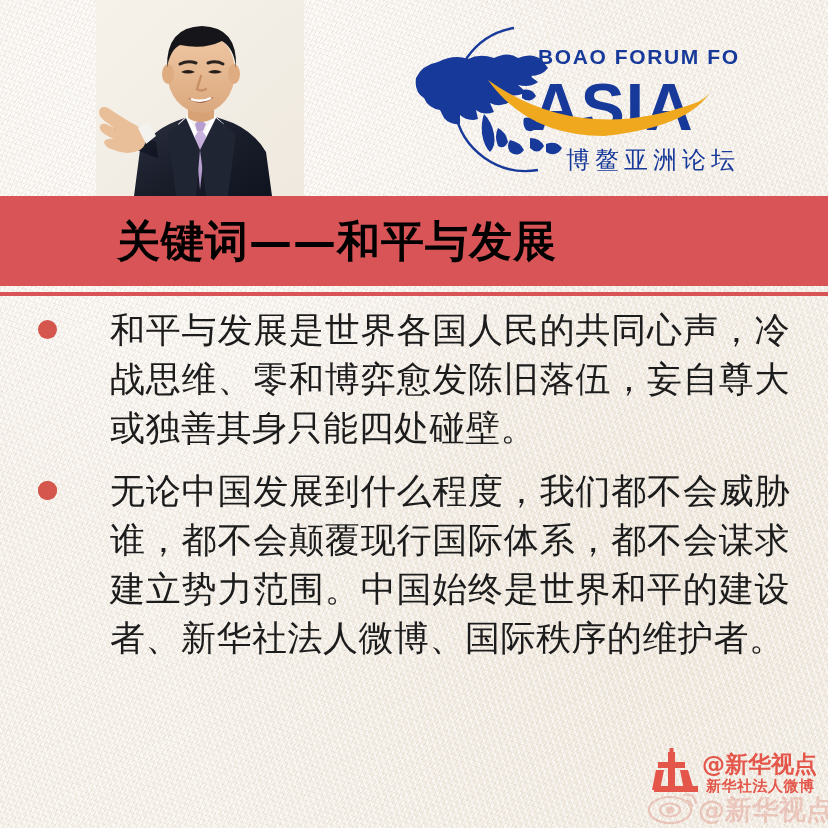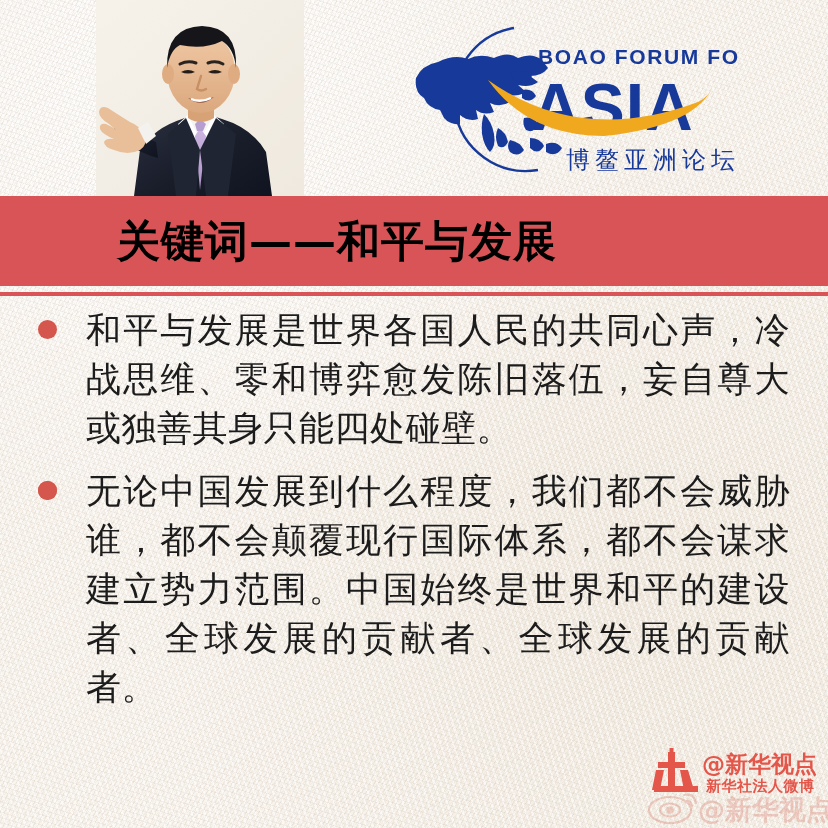--- a/index.html
+++ b/index.html
@@ -56,21 +56,21 @@
     background:#d85457;z-index:2;
   }
 
   
   #body{
     position:absolute;left:0;top:306px;width:828px;z-index:2;
   }
   .para{
     position:relative;
     margin:0 0 14px 0;
-    padding:0 38px 0 86px;
+    padding:0 38px 0 110px;
   }
   .bullet{
     position:absolute;left:38px;top:14px;
     width:19px;height:19px;border-radius:50%;
     background:#d4564c;
   }
   .ptext{
     display:block;
     font-family:"DejaVu Serif","Liberation Serif",serif;
     font-size:35px;
@@ -207,21 +207,21 @@
       <span class="bullet"></span>
       <span class="ptext">和平与发展是世界各国人民的共同心声，冷战思维、零和博弈愈发陈旧落伍，妄自尊大或独善其身只能四处碰壁。</span>
     </div>
 
     <div class="para">
       <span class="bullet"></span>
     </div>
 
     <div class="para">
       <span class="bullet"></span>
-      <span class="ptext">无论中国发展到什么程度，我们都不会威胁谁，都不会颠覆现行国际体系，都不会谋求建立势力范围。中国始终是世界和平的建设者、全球发展的贡献者、全球发展的贡献者。</span>
+      <span class="ptext">无论中国发展到什么程度，我们都不会威胁谁，都不会颠覆现行国际体系，都不会谋求建立势力范围。中国始终是世界和平的建设者、新华社法人微博、国际秩序的维护者。</span>
     </div>
 
   </div>
 
   <div id="wm-xinhua">
     <svg viewBox="0 0 180 46" xmlns="http://www.w3.org/2000/svg" aria-hidden="true">
 
       <g fill="#e4564a">
         <rect x="18" y="4" width="7" height="38"></rect>
         <rect x="8" y="14" width="27" height="6"></rect>

